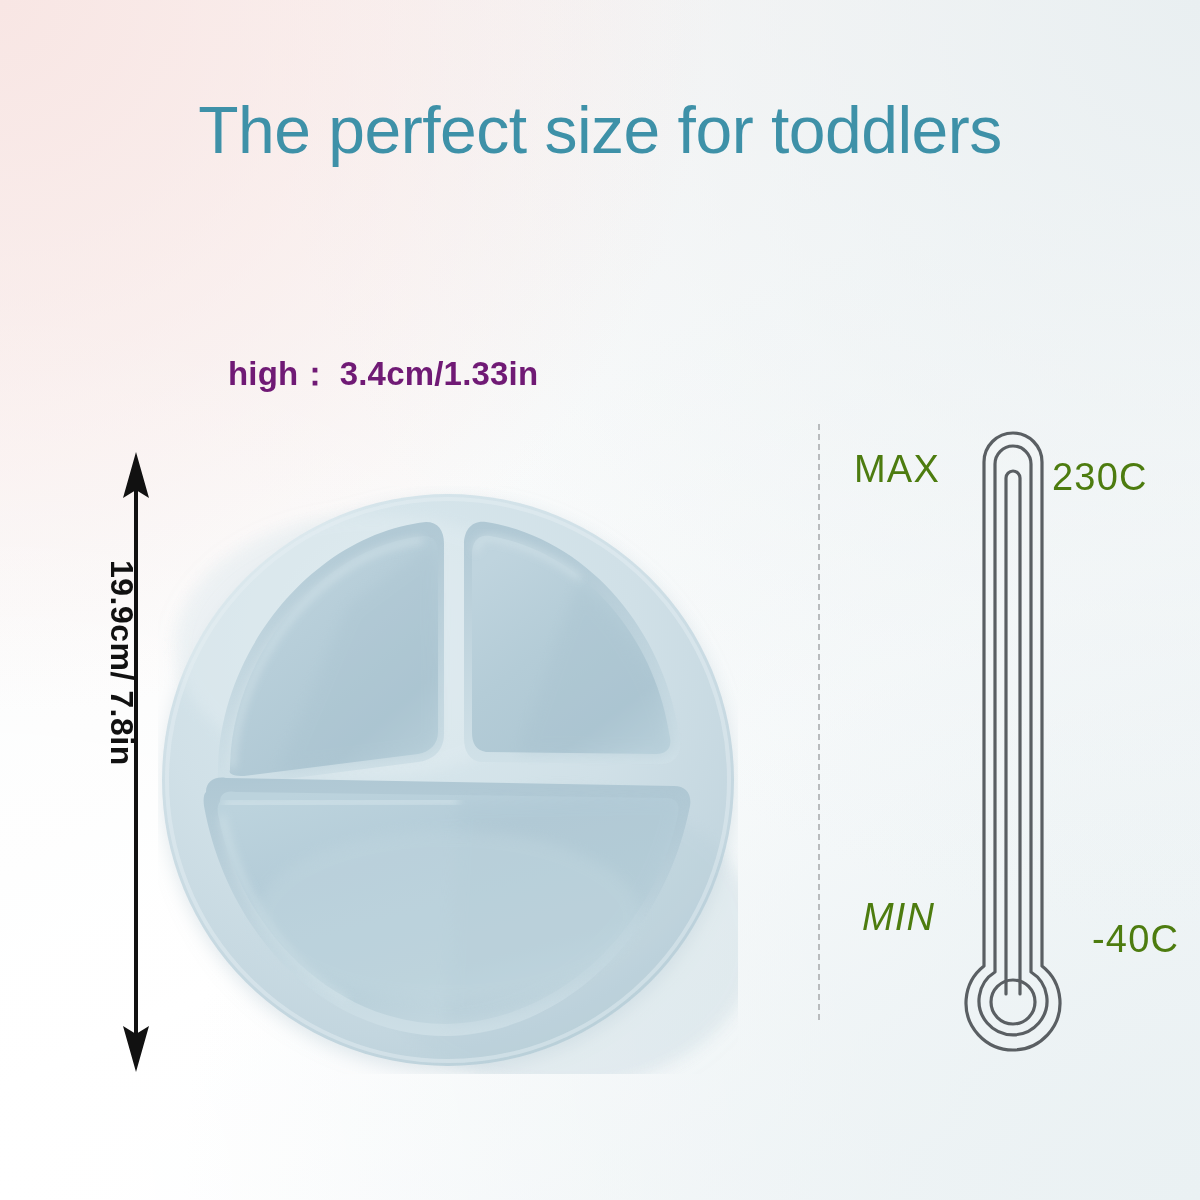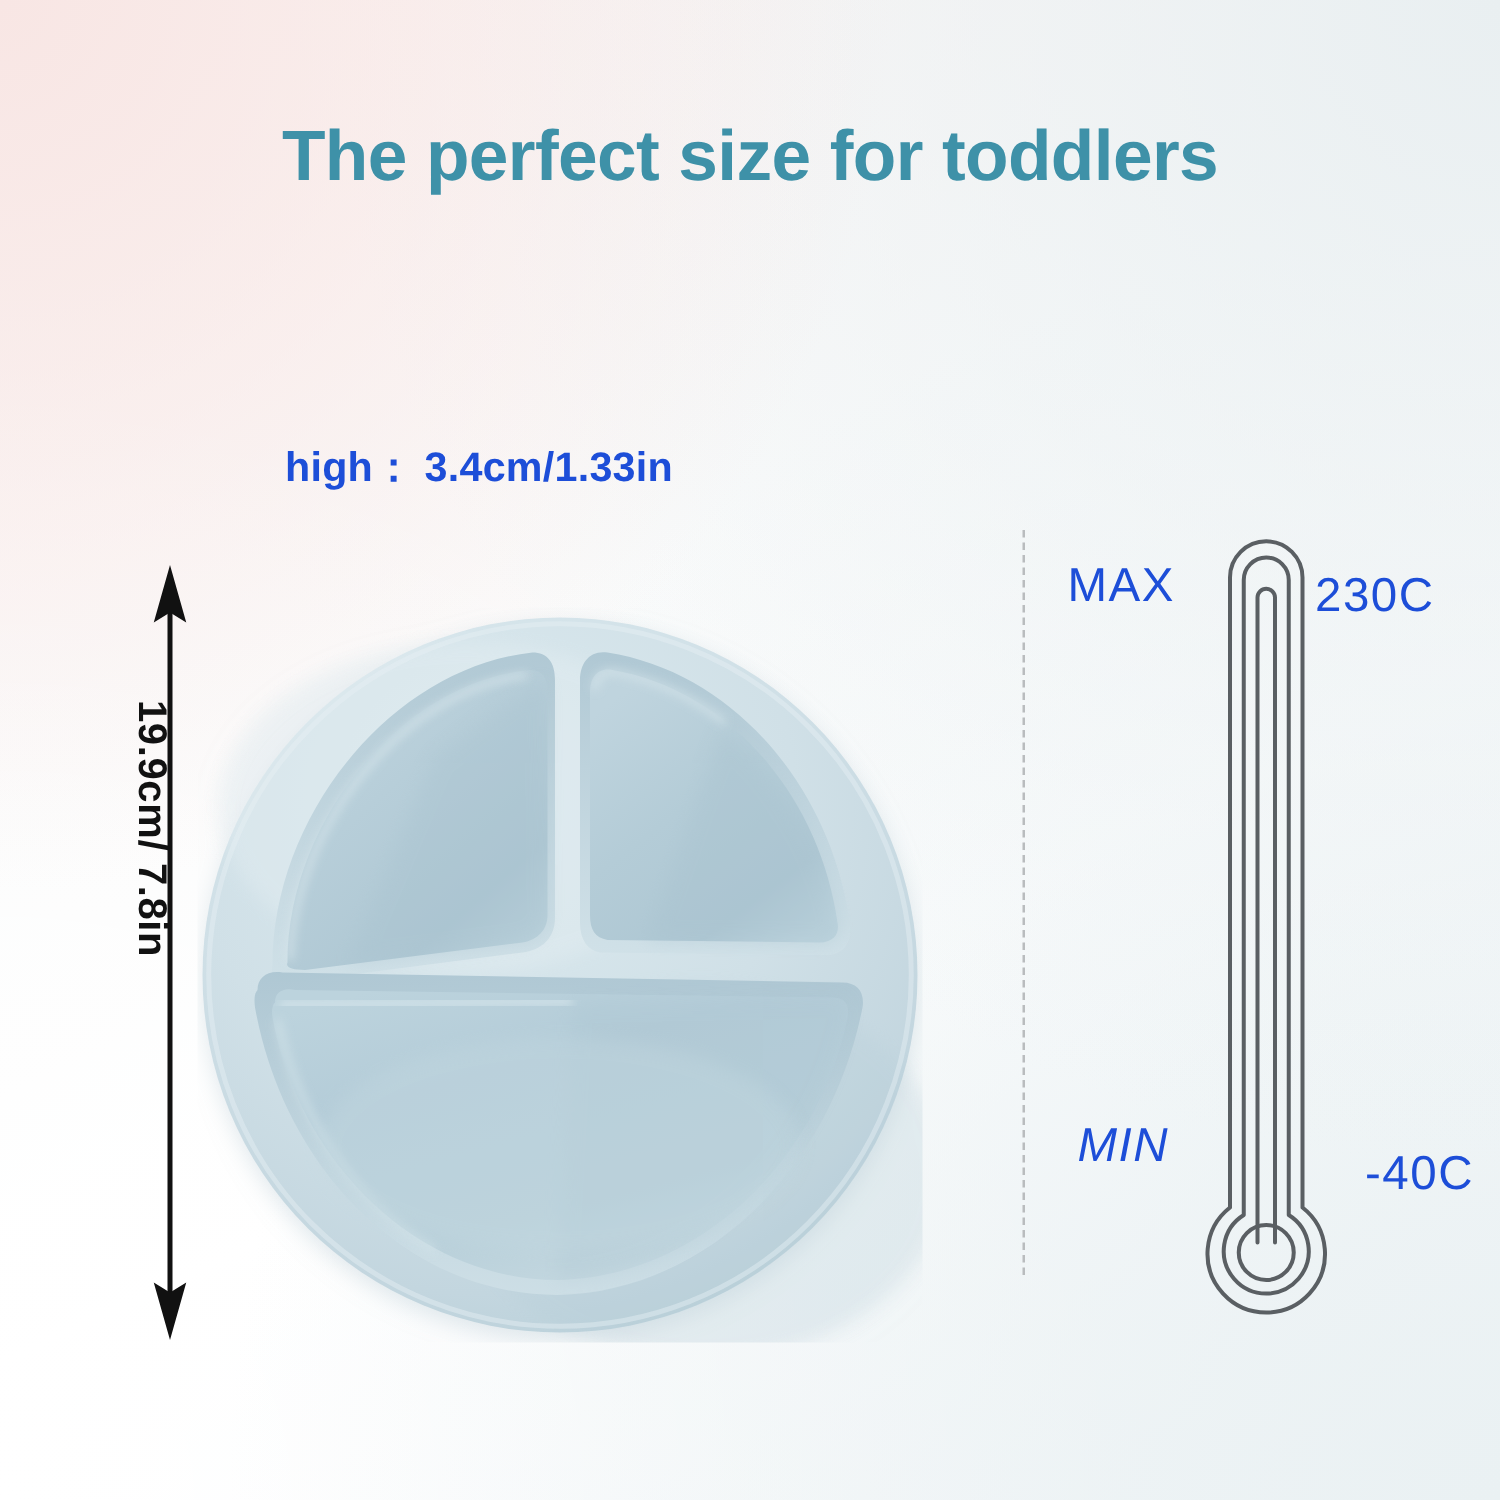--- a/index.html
+++ b/index.html
@@ -19,42 +19,42 @@
       radial-gradient(circle at 100% 0%, #e9eff1 0%, rgba(233,239,241,0) 55%),
       radial-gradient(circle at 100% 100%, #eaf1f3 0%, rgba(234,241,243,0) 60%),
       radial-gradient(circle at 0% 100%, #ffffff 0%, rgba(255,255,255,0) 55%),
       linear-gradient(155deg, #fbf3f2 0%, #fafbfb 38%, #ffffff 62%, #f1f5f7 100%);
   }
 
   
   #header { position:absolute; top:0; left:0; width:1200px; text-align:center; }
   #page-title {
     margin-top:96px;
-    font-size:57px;
-    font-weight:bold;
+    font-size:66px;
+    font-weight:normal;
     letter-spacing:-0.5px;
     color:#3e91a8;
     line-height:1.04;
     white-space:nowrap;
   }
   #page-subtitle {
     margin-top:14px;
     font-size:30px;
     font-weight:normal;
     color:#8e8e8e;
     letter-spacing:0.3px;
   }
 
   
   #height-callout {
     position:absolute;
     left:228px; top:352px;
     font-size:33px;
     font-weight:bold;
-    color:#1d4ed8;
+    color:#701a75;
     white-space:nowrap;
     letter-spacing:0.2px;
   }
   #height-callout .hc-value { font-weight:bold; margin-left:8px; }
 
   
   #dim-arrow { position:absolute; left:116px; top:452px; width:40px; height:620px; }
   #dim-label {
     position:absolute;
     left:60px; top:560px;
@@ -79,21 +79,21 @@
     border-left:2px dashed #b9bcbe;
   }
 
   
   #thermo-block { position:absolute; left:840px; top:406px; width:345px; height:670px; }
   #thermo-svg { position:absolute; left:108px; top:0; }
   .thermo-label {
     position:absolute;
     font-size:38px;
     font-weight:normal;
-    color:#1d4ed8;
+    color:#4d7c0f;
     letter-spacing:1.2px;
     white-space:nowrap;
   }
   #thermo-max-label { left:14px;  top:42px; }
   #thermo-max-value { left:212px; top:50px; }
   #thermo-min-label { left:22px;  top:490px;font-style:italic; }
   #thermo-min-value { left:208px; top:512px;margin-left:44px; }
 </style>
 </head>
 <body>

